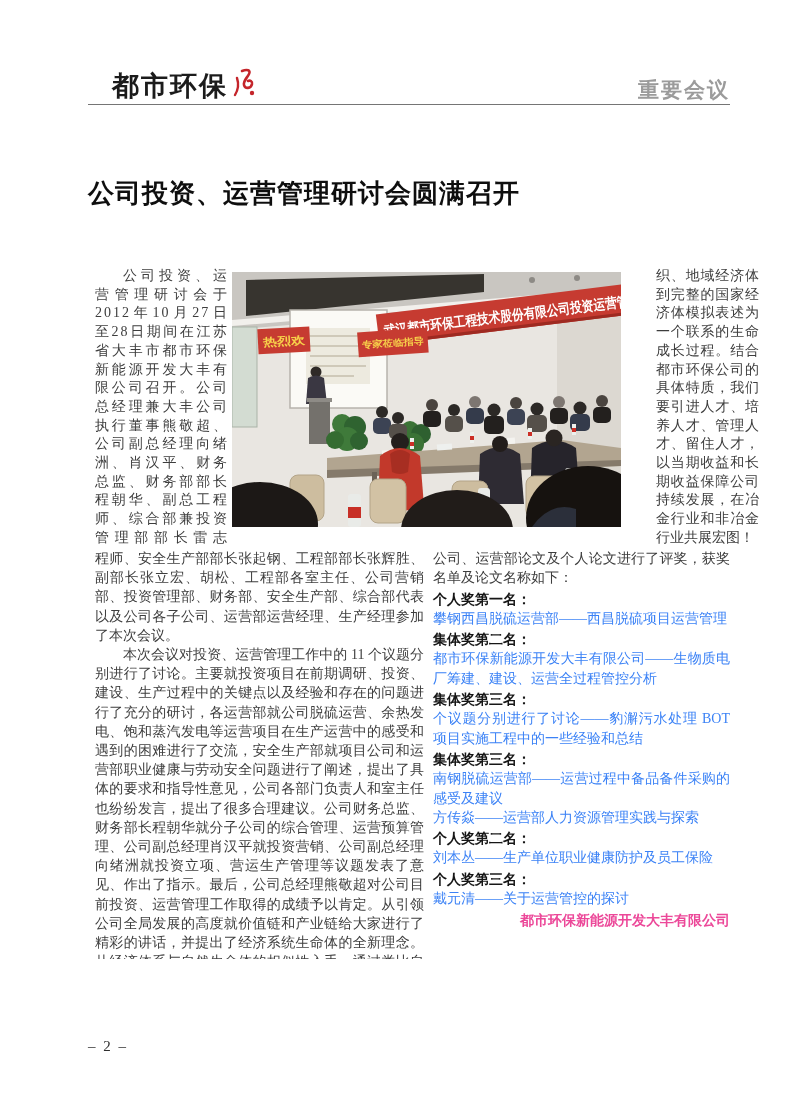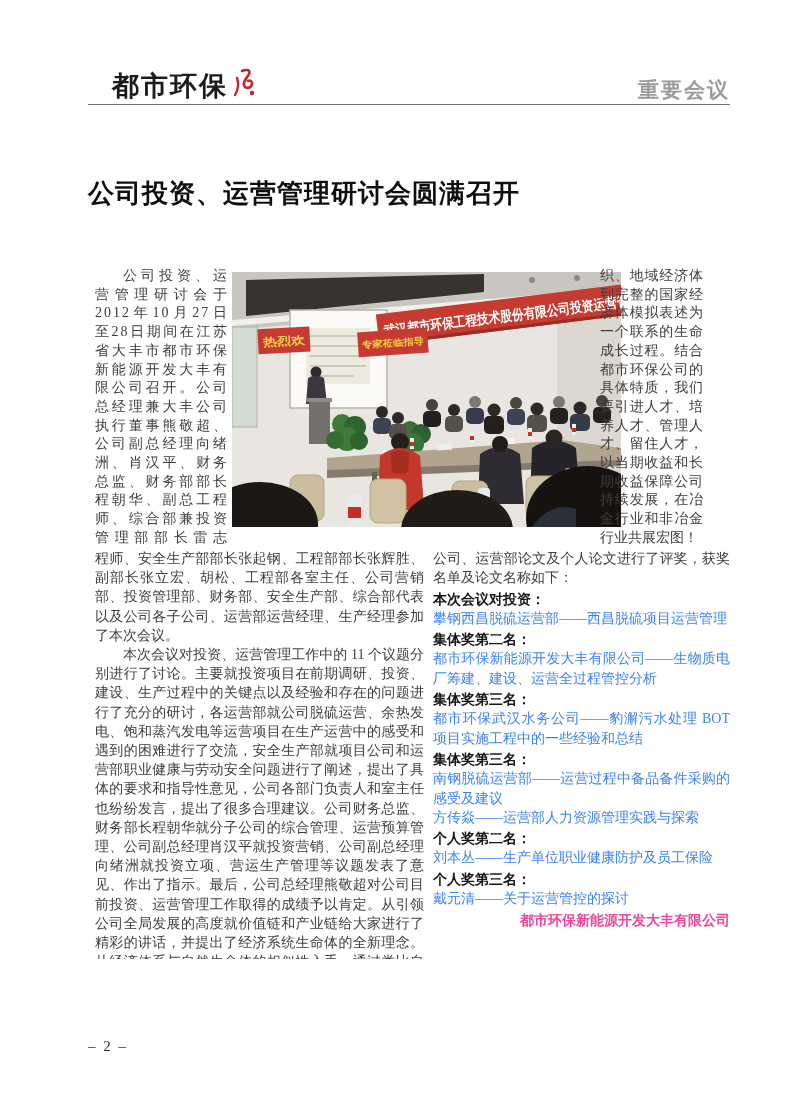--- a/index.html
+++ b/index.html
@@ -30,21 +30,21 @@
   .photo{
     position:absolute;left:232px;top:272px;width:389px;height:255px;
     overflow:hidden;background:#e7e4df;
   }
   .photo svg{display:block;}
   
   .col{position:absolute;font-size:14px;line-height:18.7px;text-align:justify;color:#3d3d3d;}
   .col p{margin:0;}
   .col p.indent{text-indent:2em;}
   .narrow-left{left:95px;top:267px;width:134px;height:281px;overflow:hidden;letter-spacing:2px;}
-  .narrow-right{left:600px;top:267px;width:103px;height:281px;overflow:hidden;}
+  .narrow-right{left:656px;top:267px;width:103px;height:281px;overflow:hidden;}
   .full-left{left:95px;top:549px;width:329px;height:410px;overflow:hidden;line-height:19.2px;}
   .full-right{left:433px;top:549px;width:297px;line-height:19.3px;}
   .award{margin:0;}
   .award-heading{font-weight:bold;color:#161616;margin-top:2px;}
   .award-entry{color:#3b82f6;}
   .signature{margin-top:3px;text-align:right;font-weight:bold;color:#ec4899;}
   
   .page-number{
     position:absolute;left:88px;top:1038px;
     font-family:"Liberation Serif","DejaVu Serif",serif;
@@ -258,30 +258,30 @@
 
   <div class="col full-left">
     <p>程师、安全生产部部长张起钢、工程部部长张辉胜、副部长张立宏、胡松、工程部各室主任、公司营销部、投资管理部、财务部、安全生产部、综合部代表以及公司各子公司、运营部运营经理、生产经理参加了本次会议。</p>
     <p class="indent">本次会议对投资、运营管理工作中的 11 个议题分别进行了讨论。主要就投资项目在前期调研、投资、建设、生产过程中的关键点以及经验和存在的问题进行了充分的研讨，各运营部就公司脱硫运营、余热发电、饱和蒸汽发电等运营项目在生产运营中的感受和遇到的困难进行了交流，安全生产部就项目公司和运营部职业健康与劳动安全问题进行了阐述，提出了具体的要求和指导性意见，公司各部门负责人和室主任也纷纷发言，提出了很多合理建议。公司财务总监、财务部长程朝华就分子公司的综合管理、运营预算管理、公司副总经理肖汉平就投资营销、公司副总经理向绪洲就投资立项、营运生产管理等议题发表了意见、作出了指示。最后，公司总经理熊敬超对公司目前投资、运营管理工作取得的成绩予以肯定。从引领公司全局发展的高度就价值链和产业链给大家进行了精彩的讲话，并提出了经济系统生命体的全新理念。从经济体系与自然生命体的相似性入手，通过类比自然生命体的生长过程，系统的把经济系统从社会经济资源、企业经济体、行业组</p>
   </div>
 
   <div class="col full-right">
     <p>公司、运营部论文及个人论文进行了评奖，获奖名单及论文名称如下：</p>
 
     <div class="award">
-      <div class="award-heading">本次会议对投资：</div>
+      <div class="award-heading">个人奖第一名：</div>
       <div class="award-entry">攀钢西昌脱硫运营部——西昌脱硫项目运营管理</div>
     </div>
     <div class="award">
       <div class="award-heading">集体奖第二名：</div>
       <div class="award-entry">都市环保新能源开发大丰有限公司——生物质电厂筹建、建设、运营全过程管控分析</div>
     </div>
     <div class="award">
       <div class="award-heading">集体奖第三名：</div>
-      <div class="award-entry">都市环保武汉水务公司——豹澥污水处理 BOT 项目实施工程中的一些经验和总结</div>
+      <div class="award-entry">个议题分别进行了讨论——豹澥污水处理 BOT 项目实施工程中的一些经验和总结</div>
     </div>
     <div class="award">
       <div class="award-heading">集体奖第三名：</div>
       <div class="award-entry">南钢脱硫运营部——运营过程中备品备件采购的感受及建议</div>
     </div>
     <div class="award">
       <div class="award-entry">方传焱——运营部人力资源管理实践与探索</div>
     </div>
     <div class="award">
       <div class="award-heading">个人奖第二名：</div>

